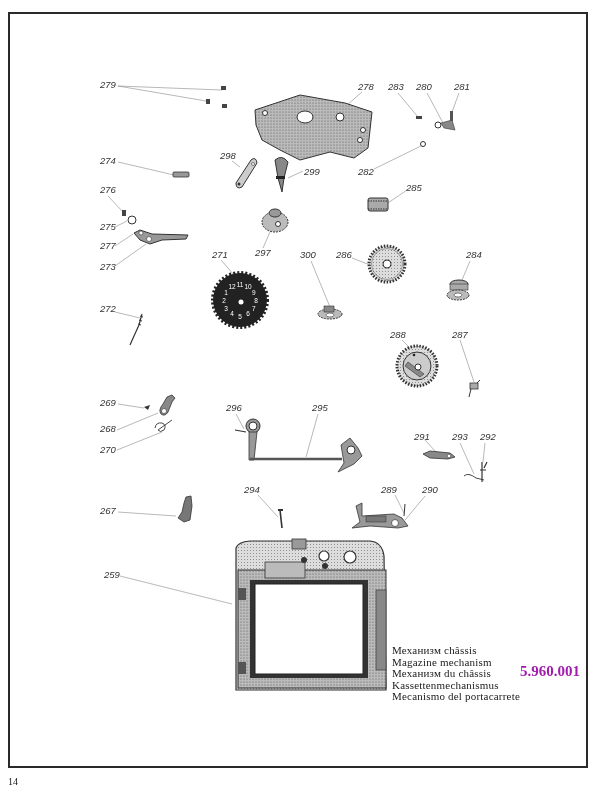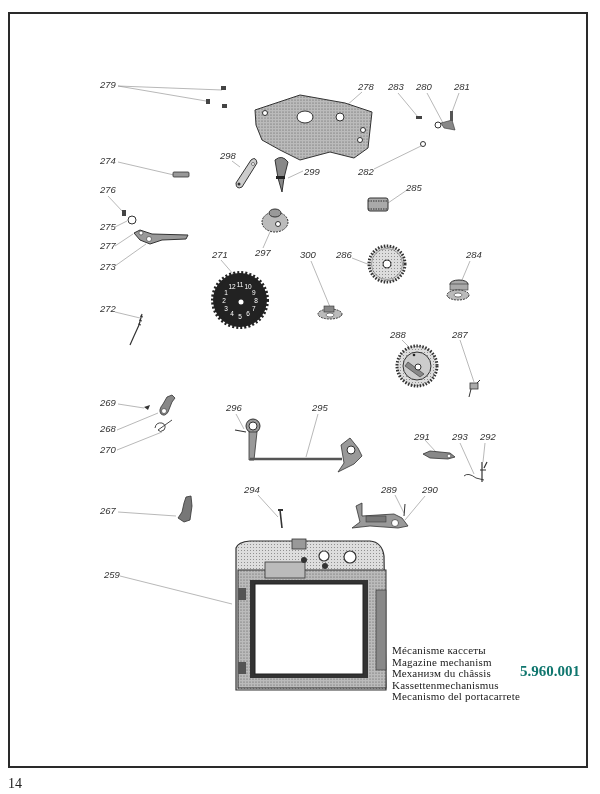--- a/index.html
+++ b/index.html
@@ -3,22 +3,22 @@
 <meta charset="utf-8">
 <style>
   html, body { margin:0; padding:0; background:#ffffff; }
   body { width:600px; height:794px; position:relative; overflow:hidden; font-family:"Liberation Sans", sans-serif; }
   .frame { position:absolute; left:8px; top:12px; width:576px; height:752px; border:2px solid #2a2a2a; box-sizing:content-box; }
   svg.parts { position:absolute; left:0; top:0; }
   .lbl { font-family:"Liberation Sans", sans-serif; font-style:italic; font-size:9.5px; fill:#333; }
   .leader { stroke:#888; stroke-width:0.6; fill:none; }
   .caption { position:absolute; left:392px; top:645px; font-family:"Liberation Serif", serif; font-size:11px; line-height:11.5px; color:#1a1a1a; letter-spacing:0.2px; }
   .caption div { white-space:nowrap; }
-  .code { position:absolute; left:520px; top:663px; font-family:"Liberation Serif", serif; font-weight:bold; font-size:15px; color:#0f766e; }
-  .pagenum { position:absolute; left:8px; top:776px; font-family:"Liberation Serif", serif; font-size:14px; color:#222; }
+  .code { position:absolute; left:520px; top:663px; font-family:"Liberation Serif", serif; font-weight:bold; font-size:15px; color:#a21caf; }
+  .pagenum { position:absolute; left:8px; top:776px; font-family:"Liberation Serif", serif; font-size:10px; color:#222; }
 </style>
 </head>
 <body>
 
 <div class="frame"></div>
 
 <svg class="parts" width="600" height="794" viewBox="0 0 600 794">
   <defs>
     <pattern id="hatch" width="3" height="3" patternUnits="userSpaceOnUse">
       <rect width="3" height="3" fill="#bbb"></rect>
@@ -319,21 +319,21 @@
       <circle cx="304" cy="560" r="3" fill="#333"></circle>
       <circle cx="325" cy="566" r="3" fill="#333"></circle>
       <rect x="376" y="590" width="10" height="80" fill="#888" stroke="#333" stroke-width="0.6"></rect>
       <rect x="238" y="588" width="8" height="12" fill="#555"></rect>
       <rect x="238" y="662" width="8" height="12" fill="#555"></rect>
     </g>
   </g>
 </svg>
 
 <div class="caption">
-  <div>Mécanisme кассеты</div>
+  <div>Механизм châssis</div>
   <div>Magazine mechanism</div>
   <div>Механизм du châssis</div>
   <div>Kassettenmechanismus</div>
   <div>Mecanismo del portacarrete</div>
 </div>
 
 <div class="code">5.960.001</div>
 
 <div class="pagenum">14</div>
 

